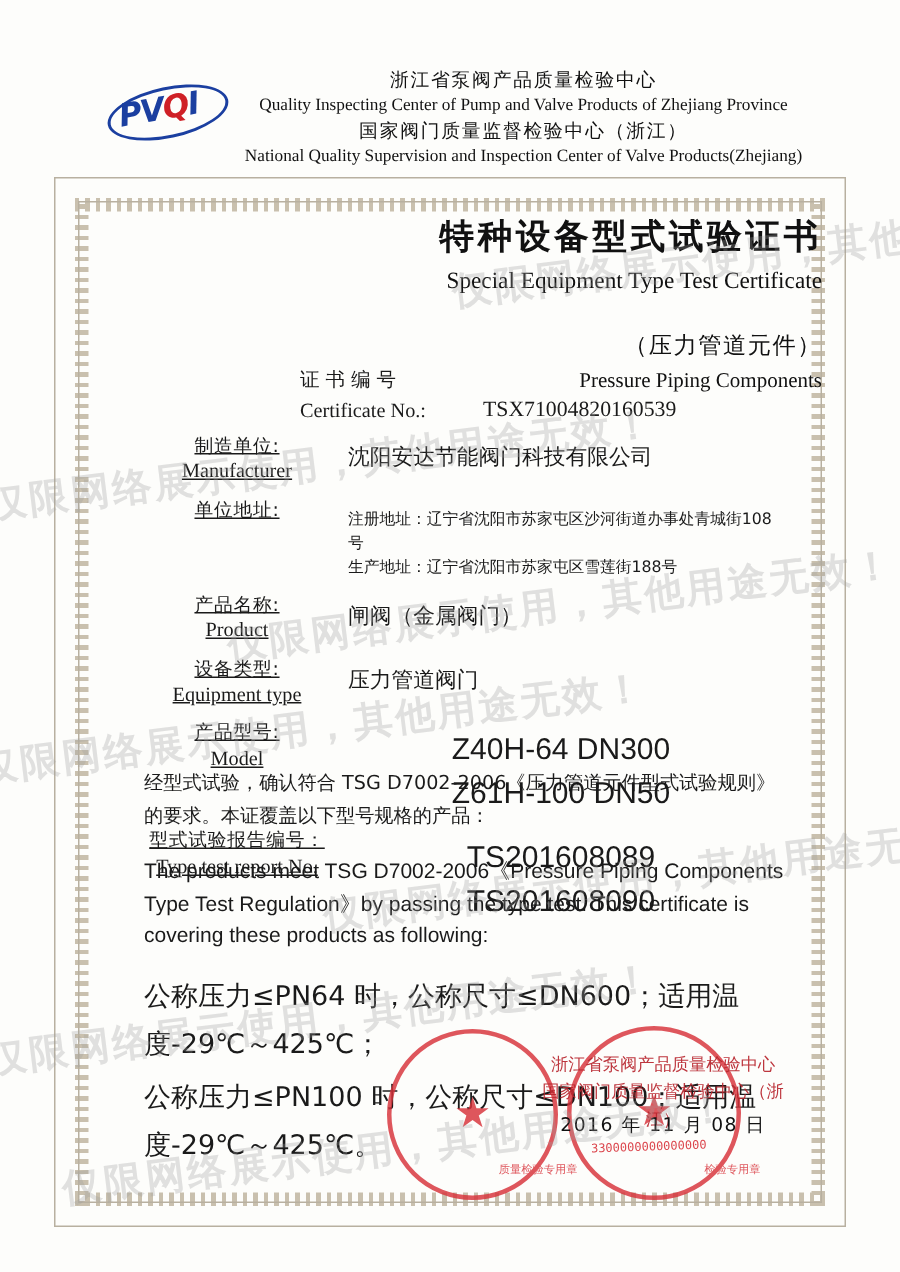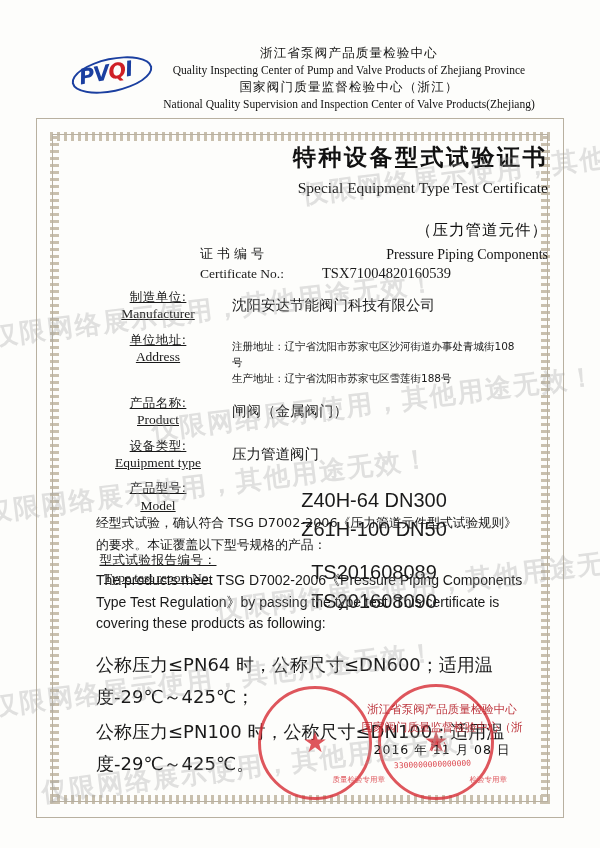--- a/index.html
+++ b/index.html
@@ -399,21 +399,20 @@
       <div class="field-label">
         <span class="cn">制造单位:</span>
         <span class="en">Manufacturer</span>
       </div>
       <div class="field-value big">沈阳安达节能阀门科技有限公司</div>
     </div>
 
     <div class="field-row">
       <div class="field-label">
         <span class="cn">单位地址:</span>
-        <span class="en">Address</span>
       </div>
       <div class="field-value">
         <span class="small">注册地址：辽宁省沈阳市苏家屯区沙河街道办事处青城街108号</span>
         <span class="small">生产地址：辽宁省沈阳市苏家屯区雪莲街188号</span>
       </div>
     </div>
 
     <div class="field-row">
       <div class="field-label">
         <span class="cn">产品名称:</span>

